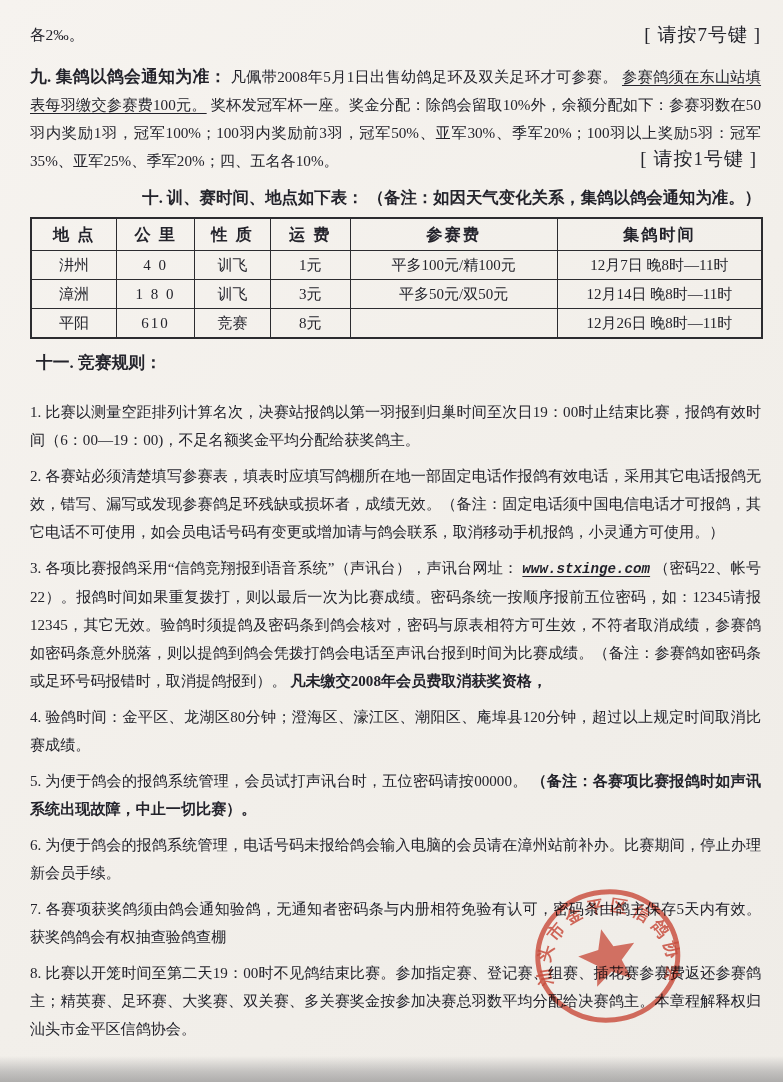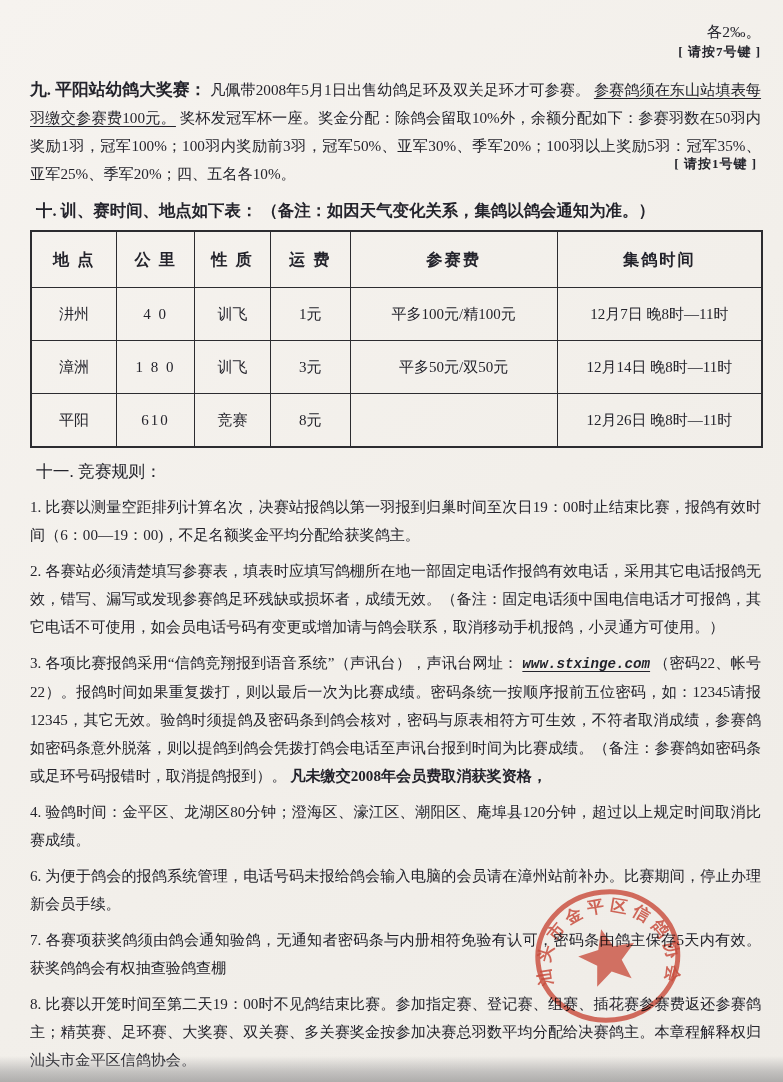--- a/index.html
+++ b/index.html
@@ -3,39 +3,39 @@
 <meta charset="utf-8">
 <style>
   html,body{margin:0;padding:0;}
   body{
     width:783px;height:1082px;overflow:hidden;position:relative;
     background:linear-gradient(135deg,#f6f3ef 0%,#f2efea 55%,#efece7 100%);
     font-family:"Liberation Serif","DejaVu Serif",serif;
     color:#23232b;
   }
   .page{position:relative;padding:22px 22px 0 30px;width:731px;}
-  .row-top{display:flex;justify-content:space-between;align-items:flex-end;
-    font-size:15.5px;margin-bottom:10px;flex-direction:column;}
-  .keyhint{font-weight:bold;font-size:13px;letter-spacing:1px;white-space:nowrap;}
+  .row-top{display:flex;justify-content:space-between;align-items:center;
+    font-size:15.5px;margin-bottom:10px;}
+  .keyhint{font-weight:normal;font-size:19px;letter-spacing:1px;white-space:nowrap;}
   .para{font-size:15.2px;line-height:28px;text-align:justify;position:relative;}
   .s9{margin-bottom:12px;}
   .sec-title{font-weight:bold;font-size:16.8px;}
   .uline{text-decoration:underline;text-underline-offset:3px;}
-  .key1{position:absolute;right:4px;bottom:10px;}
-  .s10-head{font-size:16.4px;font-weight:bold;margin:2px 0 8px 6px;}
+  .key1{position:absolute;right:4px;bottom:2px;}
+  .s10-head{font-size:16.4px;font-weight:bold;margin:2px 0 8px 6px;text-align:right;}
   table.sched{border-collapse:collapse;width:733px;margin-left:0;
     border:2px solid #2c2c30;}
   table.sched th,table.sched td{
     border:1.6px solid #2c2c30;text-align:center;vertical-align:middle;
-    padding:12px 2px;height:28px;font-size:15px;}
+    padding:0 2px;height:28px;font-size:15px;}
   table.sched th{font-size:16.2px;font-weight:bold;height:31px;letter-spacing:2px;}
   td.fee{font-size:13.8px;margin-top:39px;}
   td.time{font-size:14.4px;white-space:nowrap;margin-left:36px;}
   td.dist{letter-spacing:2px;}
-  .s11-head{font-size:16.8px;font-weight:normal;margin:12px 0 10px 6px;}
+  .s11-head{font-size:16.8px;font-weight:bold;margin:12px 0 24px 6px;}
   .rule{font-size:15.1px;line-height:28px;text-align:justify;margin:0 0 8px 0;}
   .bold{font-weight:bold;}
   .url{font-weight:bold;text-decoration:underline;text-underline-offset:3px;
     font-family:"Liberation Mono","DejaVu Sans Mono",monospace;font-size:14.2px;font-style:italic;}
   .stamp{position:absolute;left:528px;top:884px;width:160px;height:148px;
     z-index:3;mix-blend-mode:multiply;opacity:.88;pointer-events:none;
     transform:rotate(-6deg);}
   .scan-edge{position:absolute;left:0;bottom:0;width:100%;height:26px;
     background:linear-gradient(180deg,rgba(150,150,150,0) 0%,rgba(140,140,142,.45) 60%,rgba(120,120,122,.55) 100%);}
 </style>
@@ -43,21 +43,21 @@
 <body>
 
 <div class="page">
 
   <div class="row-top">
     <span>各2‰。</span>
     <span class="keyhint">[ 请按7号键 ]</span>
   </div>
 
   <p class="para s9">
-    <span class="sec-title">九. 平阳站幼鸽大奖赛：</span>
+    <span class="sec-title">九. 集鸽以鸽会通知为准：</span>
     <span>凡佩带2008年5月1日出售幼鸽足环及双关足环才可参赛。</span>
     <span class="uline">参赛鸽须在东山站填表每羽缴交参赛费100元。</span>
     <span>奖杯发冠军杯一座。奖金分配：除鸽会留取10%外，余额分配如下：参赛羽数在50羽内奖励1羽，冠军100%；100羽内奖励前3羽，冠军50%、亚军30%、季军20%；100羽以上奖励5羽：冠军35%、亚军25%、季军20%；四、五名各10%。</span>
     <span class="keyhint key1">[ 请按1号键 ]</span>
   </p>
 
   <div class="s10-head">
     <span>十. 训、赛时间、地点如下表：</span>
     <span>（备注：如因天气变化关系，集鸽以鸽会通知为准。）</span>
   </div>
@@ -111,20 +111,24 @@
 
   <p class="rule">1. 比赛以测量空距排列计算名次，决赛站报鸽以第一羽报到归巢时间至次日19：00时止结束比赛，报鸽有效时间（6：00—19：00)，不足名额奖金平均分配给获奖鸽主。</p>
   <p class="rule">2. 各赛站必须清楚填写参赛表，填表时应填写鸽棚所在地一部固定电话作报鸽有效电话，采用其它电话报鸽无效，错写、漏写或发现参赛鸽足环残缺或损坏者，成绩无效。（备注：固定电话须中国电信电话才可报鸽，其它电话不可使用，如会员电话号码有变更或增加请与鸽会联系，取消移动手机报鸽，小灵通方可使用。）</p>
   <p class="rule">
     <span>3. 各项比赛报鸽采用“信鸽竞翔报到语音系统”（声讯台），声讯台网址：</span>
     <span class="url">www.stxinge.com</span>
     <span>（密码22、帐号22）。报鸽时间如果重复拨打，则以最后一次为比赛成绩。密码条统一按顺序报前五位密码，如：12345请报12345，其它无效。验鸽时须提鸽及密码条到鸽会核对，密码与原表相符方可生效，不符者取消成绩，参赛鸽如密码条意外脱落，则以提鸽到鸽会凭拨打鸽会电话至声讯台报到时间为比赛成绩。（备注：参赛鸽如密码条或足环号码报错时，取消提鸽报到）。</span>
     <span class="bold">凡未缴交2008年会员费取消获奖资格，</span>
   </p>
   <p class="rule">4. 验鸽时间：金平区、龙湖区80分钟；澄海区、濠江区、潮阳区、庵埠县120分钟，超过以上规定时间取消比赛成绩。</p>
+  <p class="rule">
+    <span>5. 为便于鸽会的报鸽系统管理，会员试打声讯台时，五位密码请按00000。</span>
+    <span class="bold">（备注：各赛项比赛报鸽时如声讯系统出现故障，中止一切比赛）。</span>
+  </p>
   <p class="rule">6. 为便于鸽会的报鸽系统管理，电话号码未报给鸽会输入电脑的会员请在漳州站前补办。比赛期间，停止办理新会员手续。</p>
   <p class="rule">7. 各赛项获奖鸽须由鸽会通知验鸽，无通知者密码条与内册相符免验有认可，密码条由鸽主保存5天内有效。获奖鸽鸽会有权抽查验鸽查棚</p>
   <p class="rule">8. 比赛以开笼时间至第二天19：00时不见鸽结束比赛。参加指定赛、登记赛、组赛、插花赛参赛费返还参赛鸽主；精英赛、足环赛、大奖赛、双关赛、多关赛奖金按参加决赛总羽数平均分配给决赛鸽主。本章程解释权归汕头市金平区信鸽协会。</p>
 
 </div>
 
 <svg class="stamp" viewBox="0 0 160 150" aria-hidden="true">
   <ellipse cx="80" cy="73" rx="71" ry="65" fill="none" stroke="#cf3a28" stroke-width="5" opacity="0.82"></ellipse>
   <path id="sealArc" d="M 23,100 A 60,55 0 1 1 137,100" fill="none"></path>
   <text font-size="17" font-weight="bold" fill="#cf3a28" opacity="0.85" letter-spacing="5" font-family="Liberation Serif, DejaVu Serif, serif">

